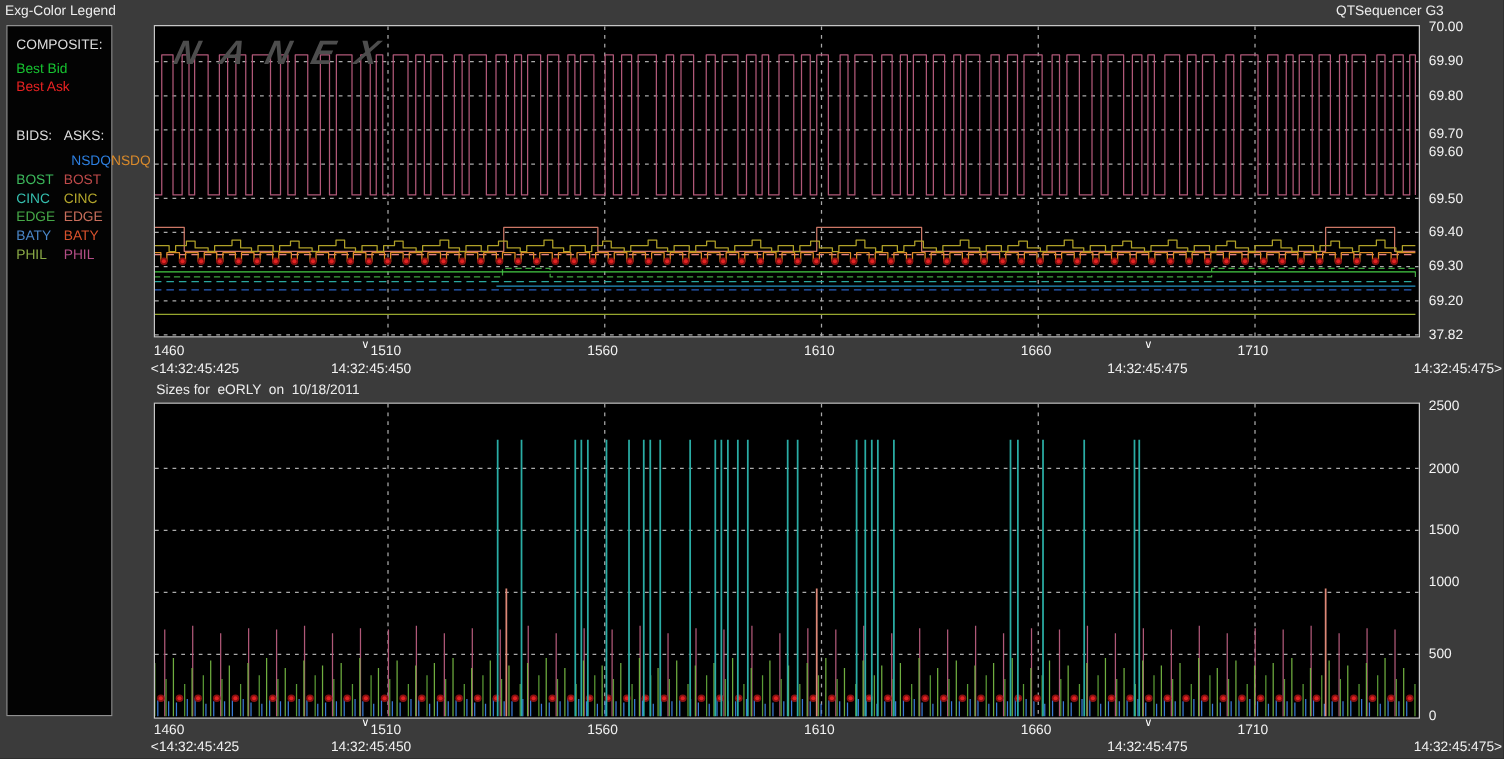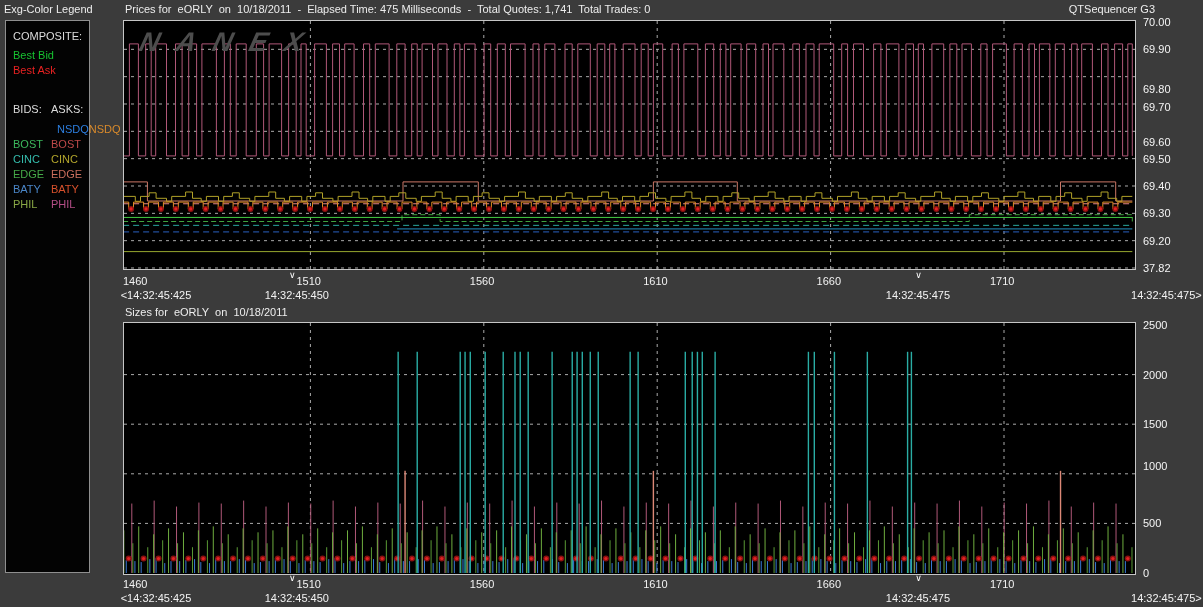--- a/index.html
+++ b/index.html
@@ -29,21 +29,20 @@
   .ylabels div{position:absolute;white-space:pre;color:#f5f5f5;}
   .sizes-title{position:absolute;left:125px;top:306px;white-space:pre;}
 </style>
 </head>
 <body>
 
 <div class="window">
 
   <div class="titlebar">
     <span class="tb-left">Exg-Color Legend</span>
-    <span class="tb-main">Prices for  eORLY  on  10/18/2011  -  Elapsed Time: 475 Milliseconds  -  Total Quotes: 1,741  Total Trades: 0</span>
     <span class="tb-right">QTSequencer G3</span>
   </div>
 
   <div class="legend-panel">
     <div class="lg-row hdr">COMPOSITE:</div>
     <div class="lg-row" style="margin-top: 4px; color: rgb(23, 196, 49);">Best Bid</div>
     <div class="lg-row" style="color: rgb(232, 34, 34);">Best Ask</div>
     <div class="lg-cols" style="margin-top:24px;">
       <div class="lg-col lg-row hdr">BIDS:</div>
       <div class="lg-col lg-row hdr">ASKS:</div>
@@ -767,23 +766,23 @@
   <div class="xaxis" id="size-xtimes" style="top:592px;">
       <div class="time" style="left: 120.7px;">&lt;14:32:45:425</div>
       <div class="time" style="left: 256.875px; width: 80px; text-align: center;">14:32:45:450</div>
       <div class="time" style="left: 877.994px; width: 80px; text-align: center;">14:32:45:475</div>
       <div class="time" style="left: 1121.68px; width: 80px; text-align: right;">14:32:45:475&gt;</div>
     </div>
 
   <div class="ylabels" id="ylabels">
       <div style="top: 16px;">70.00</div>
       <div style="top: 43.333px;">69.90</div>
-      <div style="top: 70.666px; margin-top: 12px;">69.80</div>
+      <div style="top: 70.666px;">69.80</div>
       <div style="top: 101px;">69.70</div>
-      <div style="top: 136px;">69.60</div>
+      <div style="top: 116px;">69.60</div>
       <div style="top: 152.665px;">69.50</div>
       <div style="top: 179.998px;">69.40</div>
       <div style="top: 207.331px;">69.30</div>
       <div style="top: 234.664px;">69.20</div>
       <div style="top: 261.997px;">37.82</div>
       <div style="top: 319px;">2500</div>
       <div style="top: 368.6px;">2000</div>
       <div style="top: 418.2px;">1500</div>
       <div style="top: 460px;">1000</div>
       <div style="top: 517.4px;">500</div>

